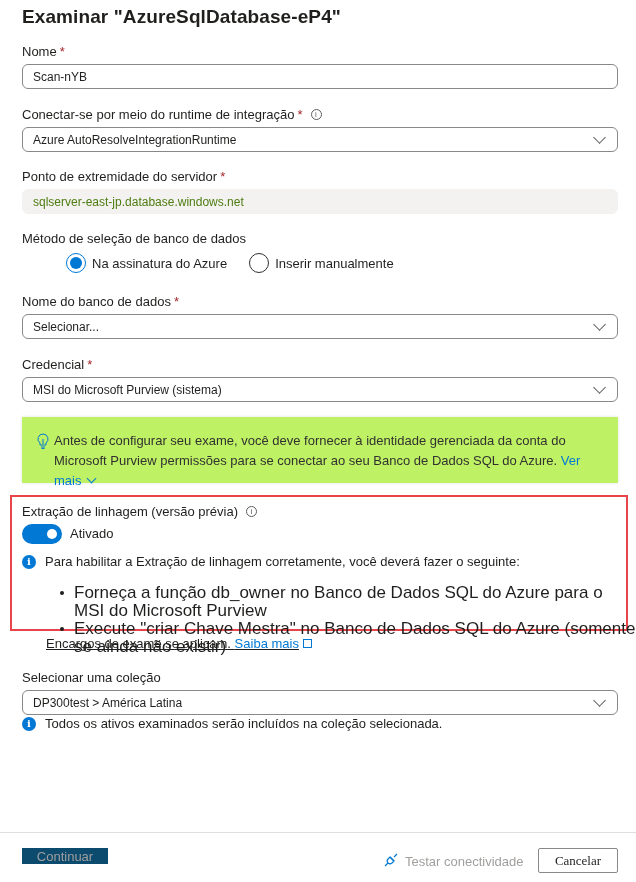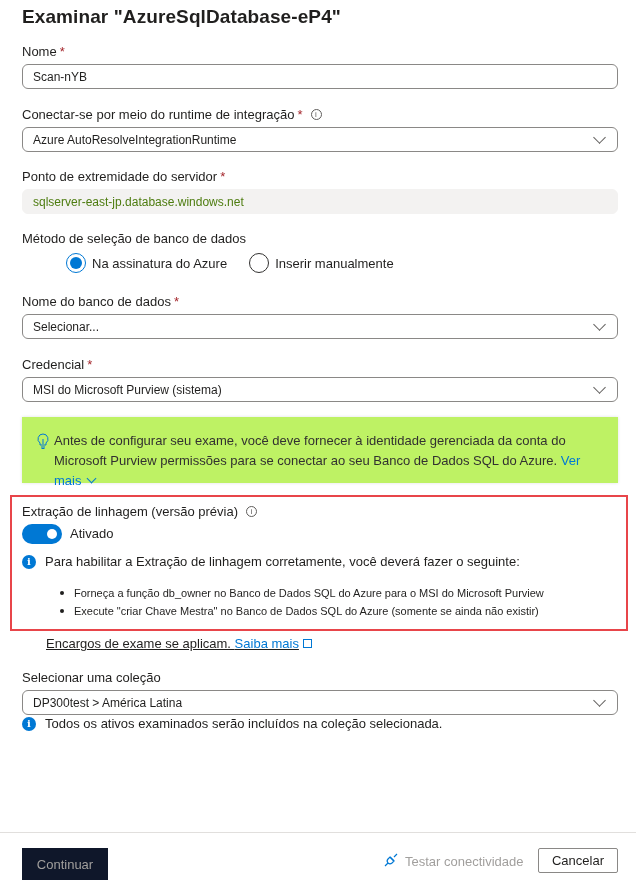--- a/index.html
+++ b/index.html
@@ -19,29 +19,29 @@
   .radio-item { display: flex; align-items: center; margin-right: 22px; }
   .notice { position: absolute; left: 22px; top: 417px; width: 596px; height: 66px; background: #bef264; box-shadow: 0 0 3px rgba(0,0,0,0.12); padding: 14px 12px 0 14px; display: flex; font-size: 13px; line-height: 20px; color: #323130; }
   .notice .bulb { width: 18px; flex: none; margin-top: 2px; }
   .link { color: #0078d4; }
   .redbox { position: absolute; left: 10px; top: 495px; width: 618px; height: 136px; border: 2px solid #e8454a; }
   .toggle { position: absolute; left: 22px; top: 524px; width: 40px; height: 20px; border-radius: 10px; background: #0078d4; }
   .toggle::after { content: ""; position: absolute; right: 5px; top: 5px; width: 10px; height: 10px; border-radius: 50%; background: #fff; }
   .toggle-label { position: absolute; left: 70px; top: 526px; font-size: 13px; }
   .info-filled { display: inline-flex; width: 14px; height: 14px; border-radius: 50%; background: #0078d4; color: #fff; font-size: 10px; font-weight: bold; align-items: center; justify-content: center; font-family: "DejaVu Serif", serif; flex: none; }
   .msg { position: absolute; left: 22px; display: flex; align-items: center; gap: 9px; font-size: 13px; color: #201f1e; }
-  .bullets { position: absolute; left: 60px; top: 584px; font-size: 11px; line-height: 18px; list-style: none; }
+  .bullets { position: absolute; left: 60px; top: 584px; font-size: 17px; line-height: 18px; list-style: none; }
   .bullets li { position: relative; padding-left: 14px; }
   .bullets li::before { content: ""; position: absolute; left: 0; top: 7px; width: 4px; height: 4px; border-radius: 50%; background: #201f1e; }
   .charges { position: absolute; left: 46px; top: 636px; font-size: 13px; text-decoration: underline; }
   .ext { display: inline-block; width: 9px; height: 9px; border: 1px solid #0078d4; margin-left: 4px; position: relative; }
   .footer-line { position: absolute; left: 0; top: 832px; width: 636px; height: 1px; background: #e1dfdd; }
-  .btn-continue { position: absolute; left: 22px; top: 848px; width: 86px; height: 32px; background: #0f172a; color: #a19f9d; border: none; font-size: 13px; font-family: inherit; }
+  .btn-continue { position: absolute; left: 22px; top: 848px; width: 86px; height: 16px; background: #0c4a6e; color: #a19f9d; border: none; font-size: 13px; font-family: inherit; }
   .test-conn { position: absolute; left: 383px; top: 852px; display: flex; align-items: center; gap: 6px; color: #a19f9d; font-size: 13px; }
-  .btn-cancel { position: absolute; left: 538px; top: 848px; width: 80px; height: 25px; background: #fff; border: 1px solid #8a8886; border-radius: 2px; font-size: 13px; color: #201f1e; font-family: Liberation Sans, sans-serif; }
+  .btn-cancel { position: absolute; left: 538px; top: 848px; width: 80px; height: 25px; background: #fff; border: 1px solid #8a8886; border-radius: 2px; font-size: 13px; color: #201f1e; font-family: Liberation Serif, serif; }
 </style>
 </head>
 <body>
 
 <div class="title">Examinar "AzureSqlDatabase-eP4"</div>
 
 <div class="label" style="top:44px">
   <span>Nome</span>
     <span class="req">*</span>
 </div>

